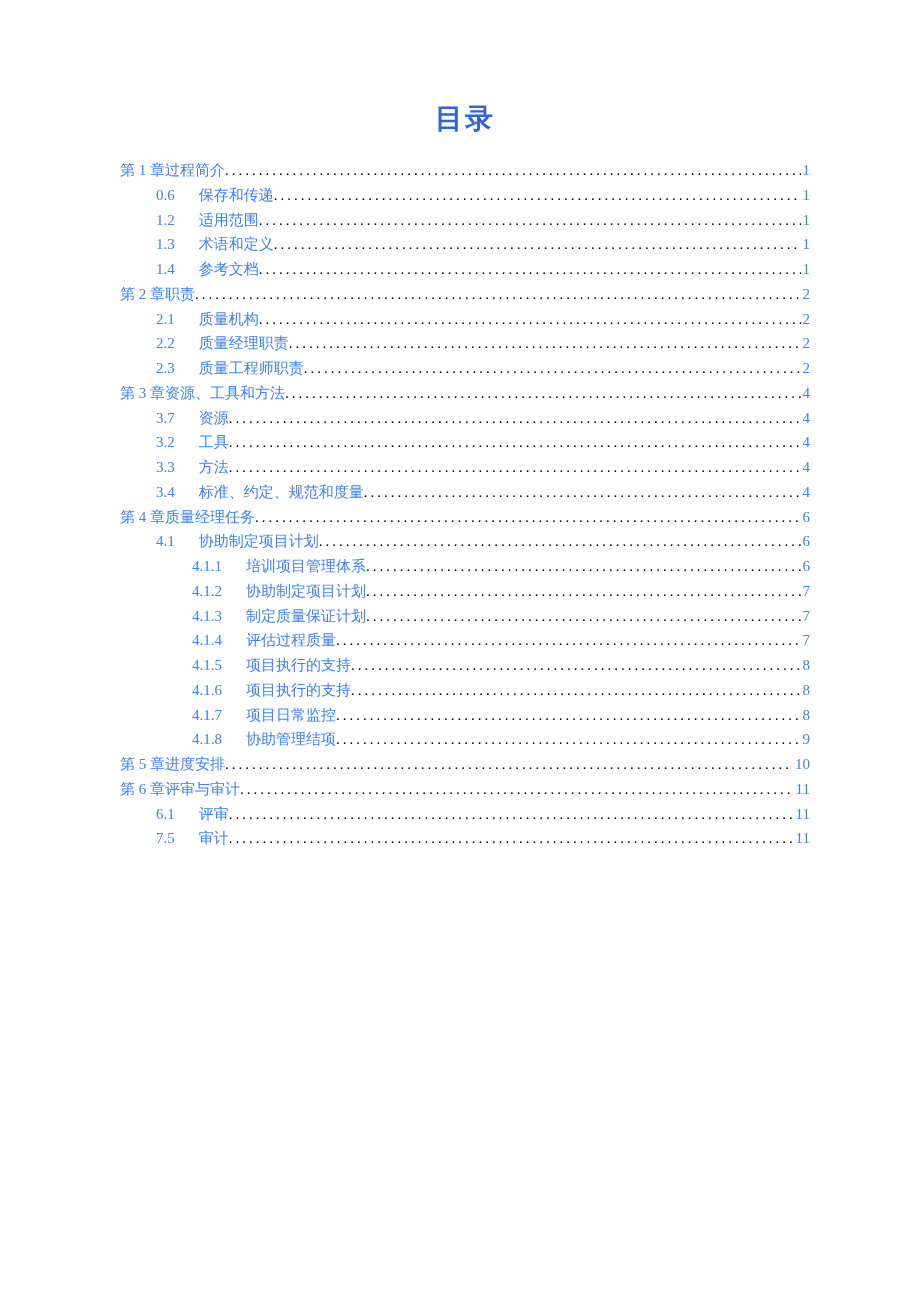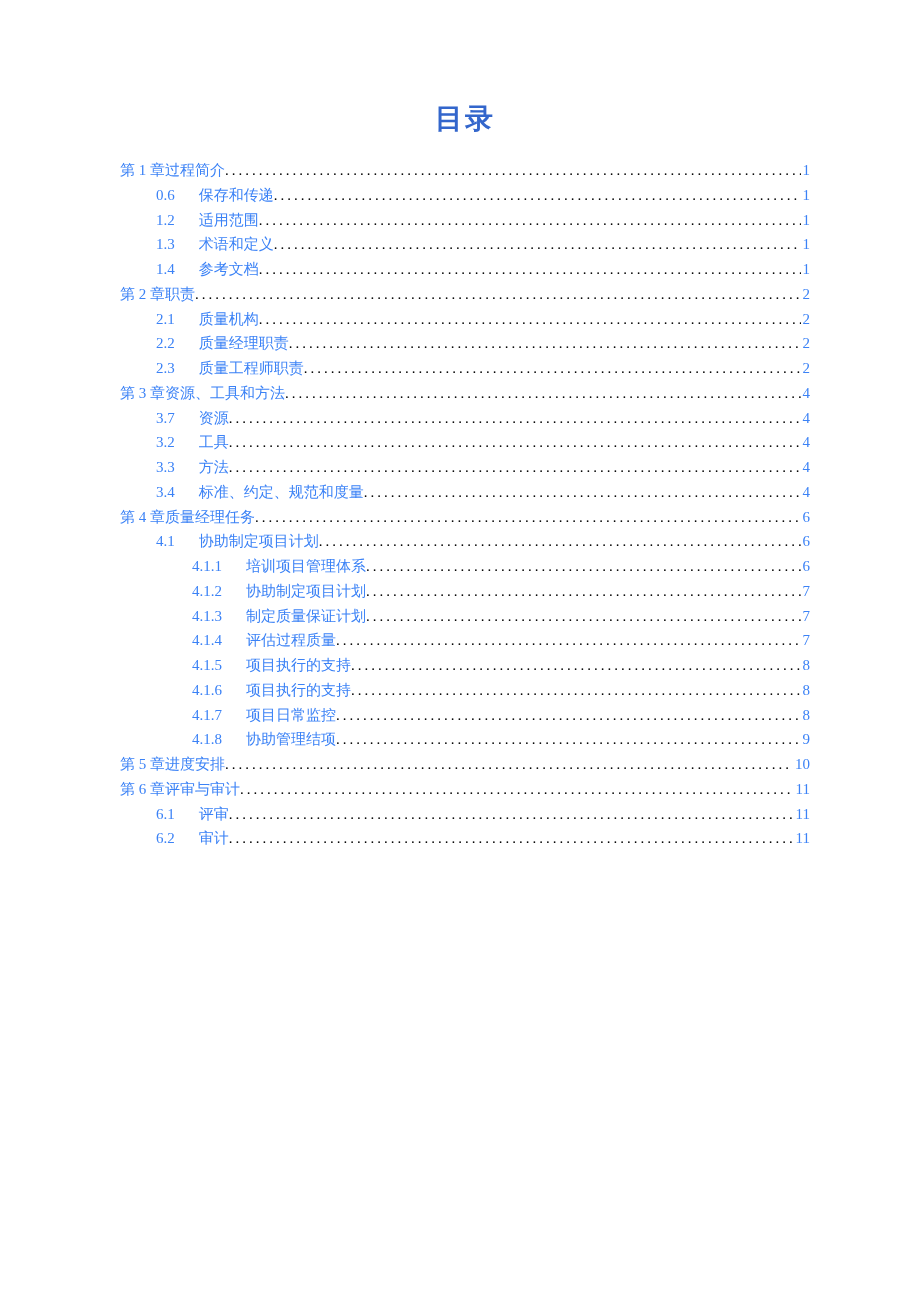--- a/index.html
+++ b/index.html
@@ -220,18 +220,18 @@
       <span class="entry-dots"></span>
       <span class="entry-page">11</span>
     </div>
     <div class="toc-entry level-2">
       <span class="entry-num">6.1</span>
       <span class="entry-label">评审</span>
       <span class="entry-dots"></span>
       <span class="entry-page">11</span>
     </div>
     <div class="toc-entry level-2">
-      <span class="entry-num">6.2</span>
+      <span class="entry-num">7.5</span>
       <span class="entry-label">审计</span>
       <span class="entry-dots"></span>
       <span class="entry-page">11</span>
     </div>
   </div>
 
 </body></html>

